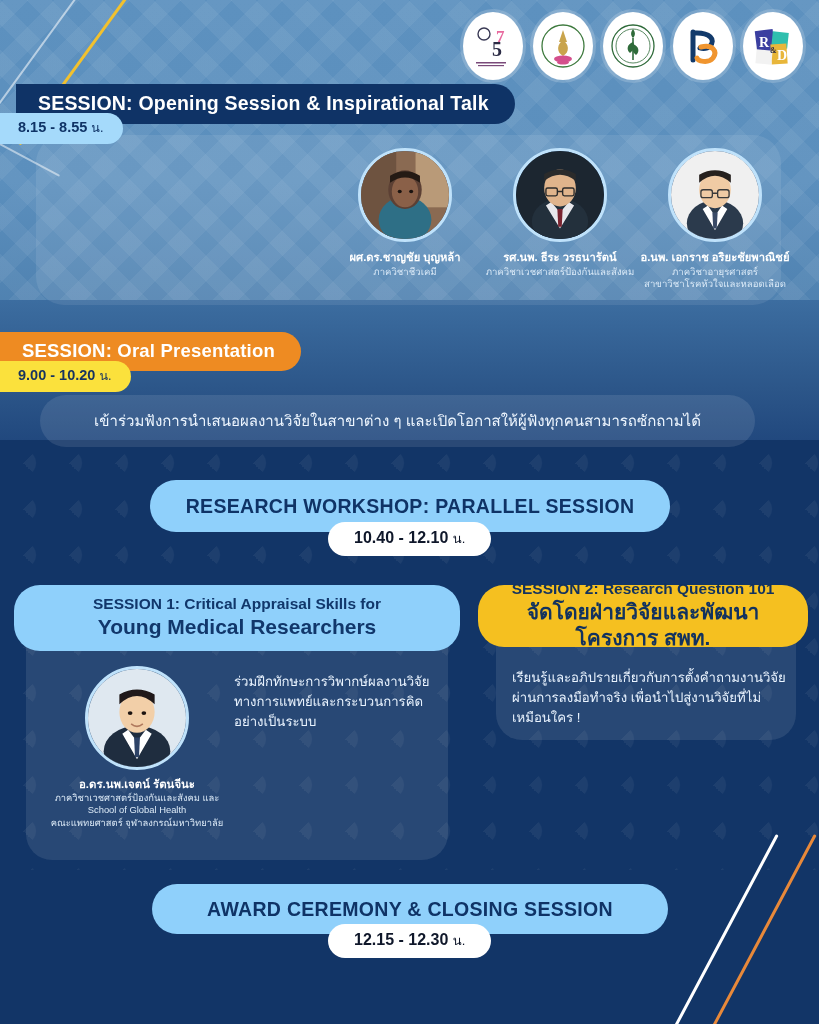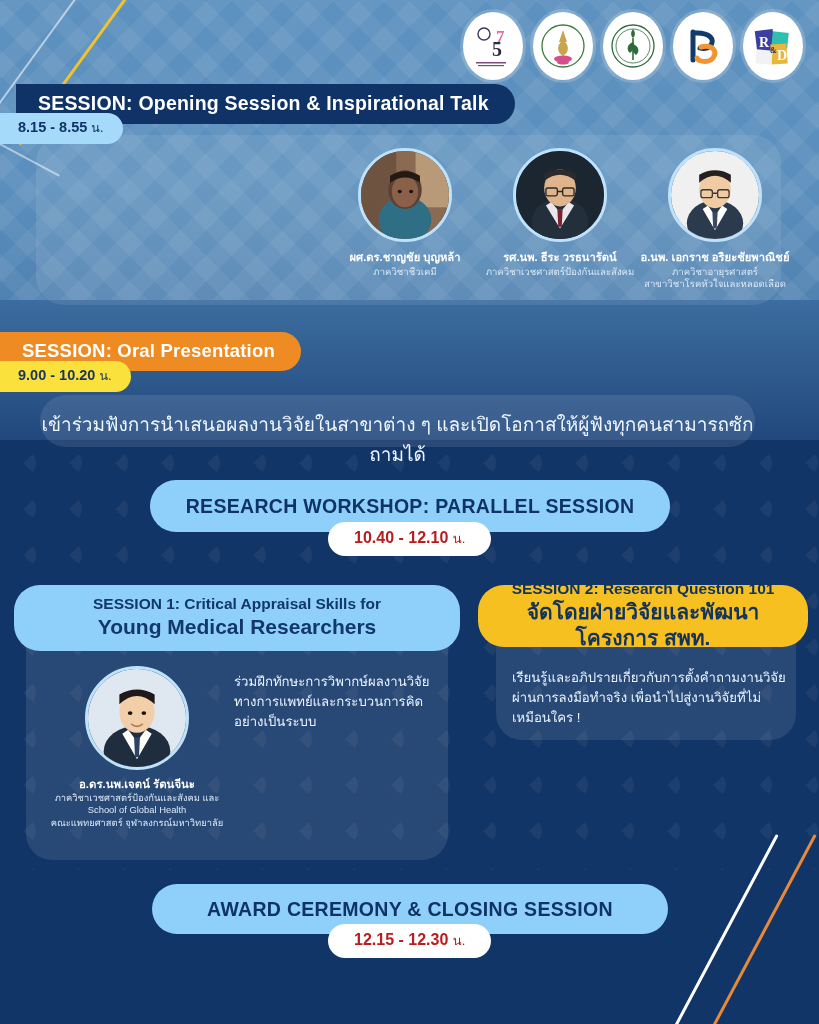--- a/index.html
+++ b/index.html
@@ -203,41 +203,41 @@
     border-radius: 26px;
     background: rgba(255,255,255,0.10);
   }
   .oral-desc {
     position: absolute;
     left: 0; top: 409px;
     width: 715px;
     margin-left: 40px;
     text-align: center;
     color: #eef6ff;
-    font-size: 19px;
+    font-size: 15px;
     z-index: 12;
   }
 
   
   .banner {
     position: absolute;
     border-radius: 30px;
     background: #8fd0fb;
     color: #0f3366;
     display: flex;
     align-items: center;
     justify-content: center;
     font-weight: 700;
     letter-spacing: 0.3px;
     z-index: 12;
   }
   .banner-time {
     position: absolute;
     background: #ffffff;
-    color: #b91c1c;
+    color: #0f172a;
     border-radius: 18px;
     padding: 6px 26px 7px;
     font-weight: 700;
     font-size: 16px;
     z-index: 14;
     white-space: nowrap;
   }
   .banner-time .unit { font-weight: 400; font-size: 13px; }
   .panel-body {
     position: absolute;

